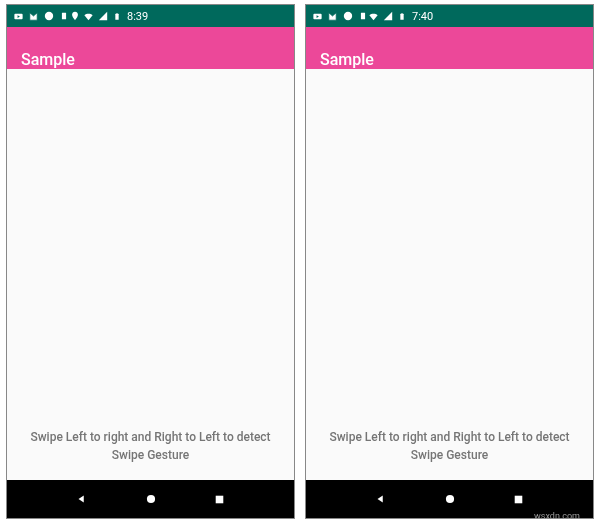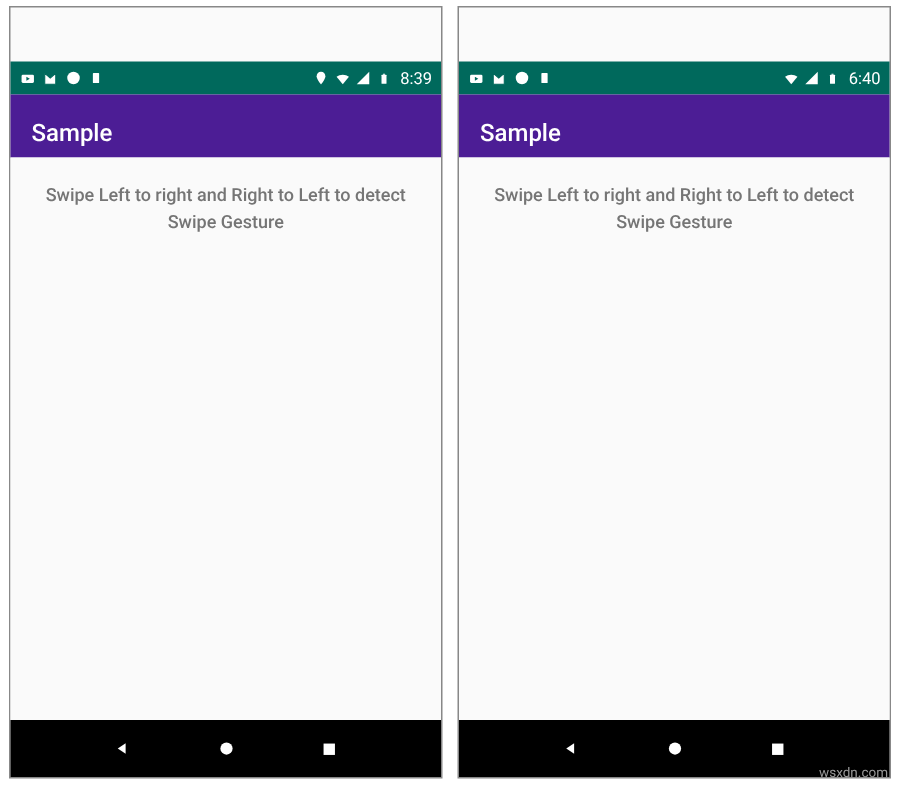--- a/index.html
+++ b/index.html
@@ -26,25 +26,23 @@
       display: flex;
       flex-direction: column;
       background: #fafafa;
       position: relative;
     }
     .status-bar {
       height: 22px;
       background: #00695c;
       display: flex;
       align-items: center;
-      justify-content: space-between;
       padding: 0 6px;
       color: #ffffff;
       font-size: 10px;
-      margin-top: 36px;
     }
     .status-left {
       display: flex;
       gap: 4px;
       align-items: center;
     }
     .status-right {
       display: flex;
       gap: 3px;
       align-items: center;
@@ -55,37 +53,37 @@
       display: inline-flex;
       align-items: center;
       justify-content: center;
     }
     .status-time {
       font-size: 11px;
       margin-left: 2px;
     }
     .app-bar {
       height: 42px;
-      background: #4c1d95;
-      display: flex;
-      align-items: flex-start;
-      padding: 16px 14px;
+      background: #ec4899;
+      display: flex;
+      align-items: flex-end;
+      padding: 0 14px;
       color: #ffffff;
     }
     .app-title {
       font-size: 16px;
       font-weight: 500;
     }
     .app-content {
       flex: 1;
       background: #fafafa;
       display: flex;
       flex-direction: column;
       align-items: center;
-      justify-content: flex-start;
+      justify-content: flex-end;
       padding: 16px;
       position: relative;
     }
     .instruction-text {
       color: #757575;
       font-size: 12px;
       text-align: center;
       line-height: 1.5;
       font-weight: 500;
       max-width: 260px;
@@ -113,21 +111,21 @@
     .nav-button {
       width: 20px;
       height: 20px;
       display: flex;
       align-items: center;
       justify-content: center;
     }
     .watermark {
       position: absolute;
       bottom: 2px;
-      right: 8px;
+      right: 20px;
       font-size: 9px;
       color: #999;
     }
   </style>
 </head>
 <body>
 
 <div class="container">
 
   <div class="phone">
@@ -243,21 +241,21 @@
           <svg viewBox="0 0 24 24" width="10" height="10" fill="#fff">
               <path d="M2 22h20V2z"></path>
             </svg>
         </span>
         <span class="status-icon">
           <svg viewBox="0 0 24 24" width="8" height="11" fill="#fff">
               <rect x="7" y="4" width="10" height="18" rx="1"></rect>
               <rect x="10" y="2" width="4" height="2"></rect>
             </svg>
         </span>
-        <span class="status-time">6:40</span>
+        <span class="status-time">7:40</span>
       </div>
     </div>
 
     <div class="app-bar">
       <span class="app-title">Sample</span>
     </div>
 
     <div class="app-content">
       <div class="instruction-text">Swipe Left to right and Right to Left to detect Swipe Gesture</div>
     </div>

